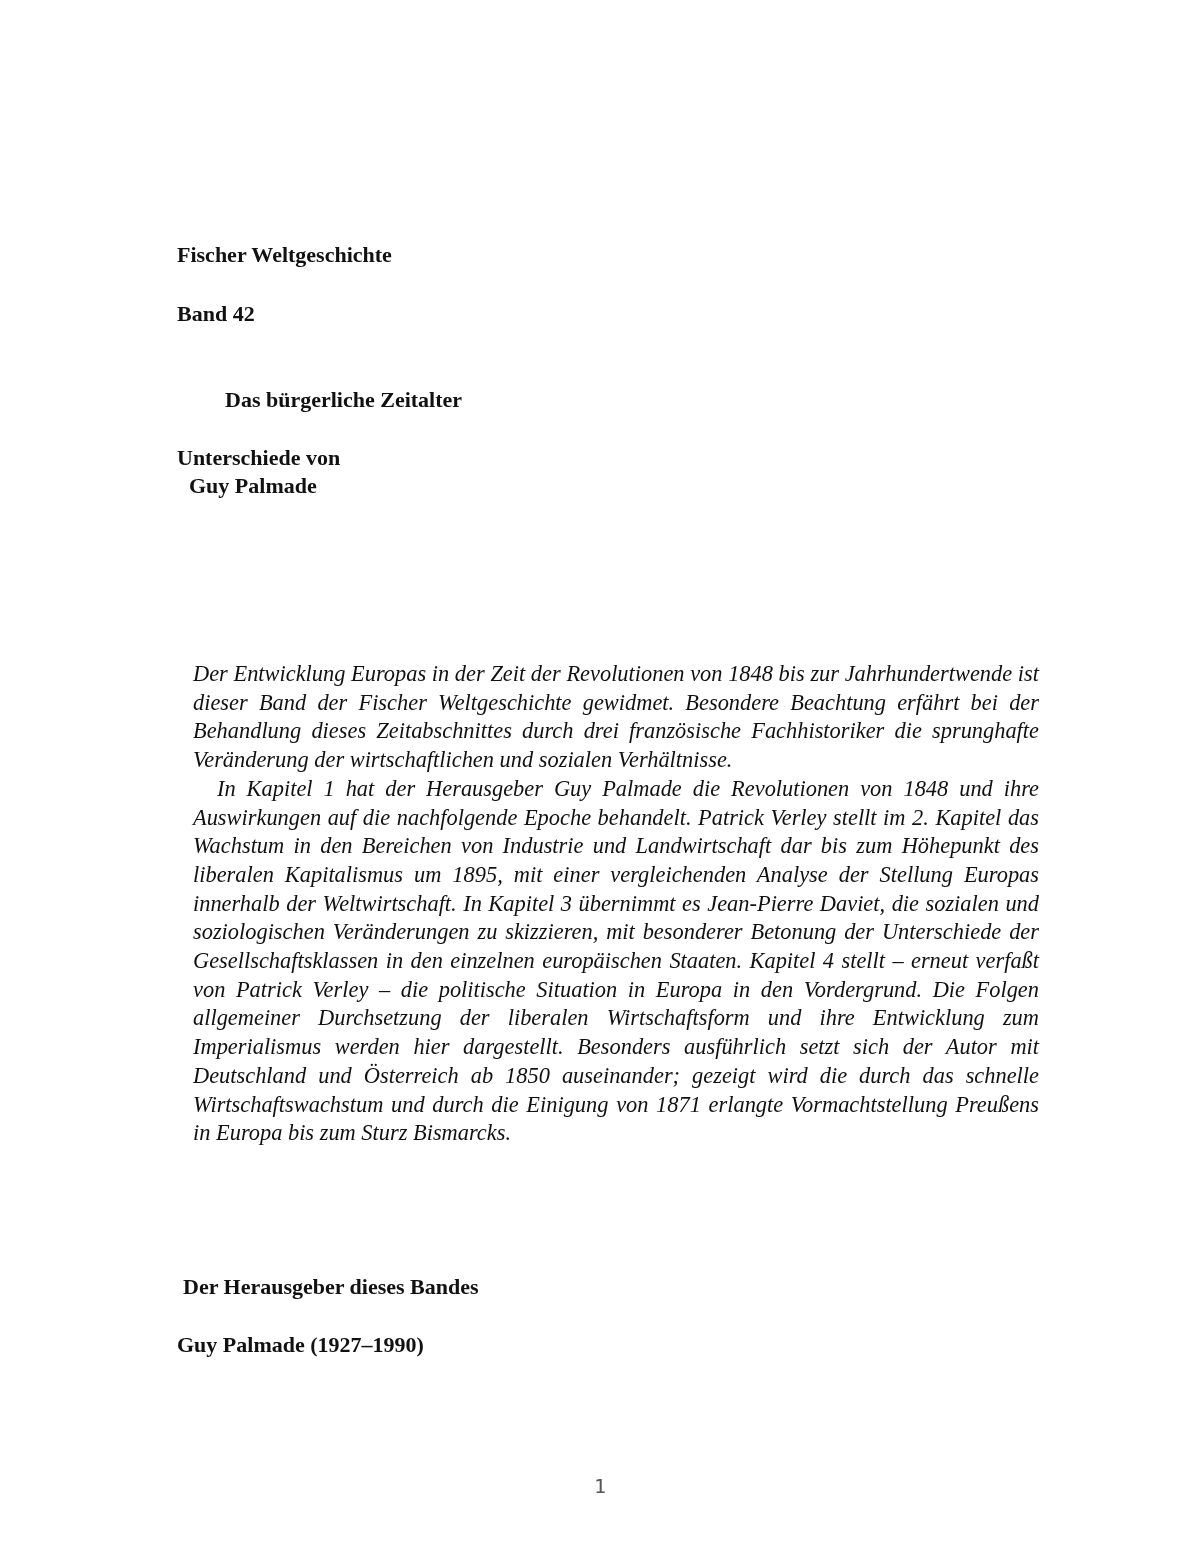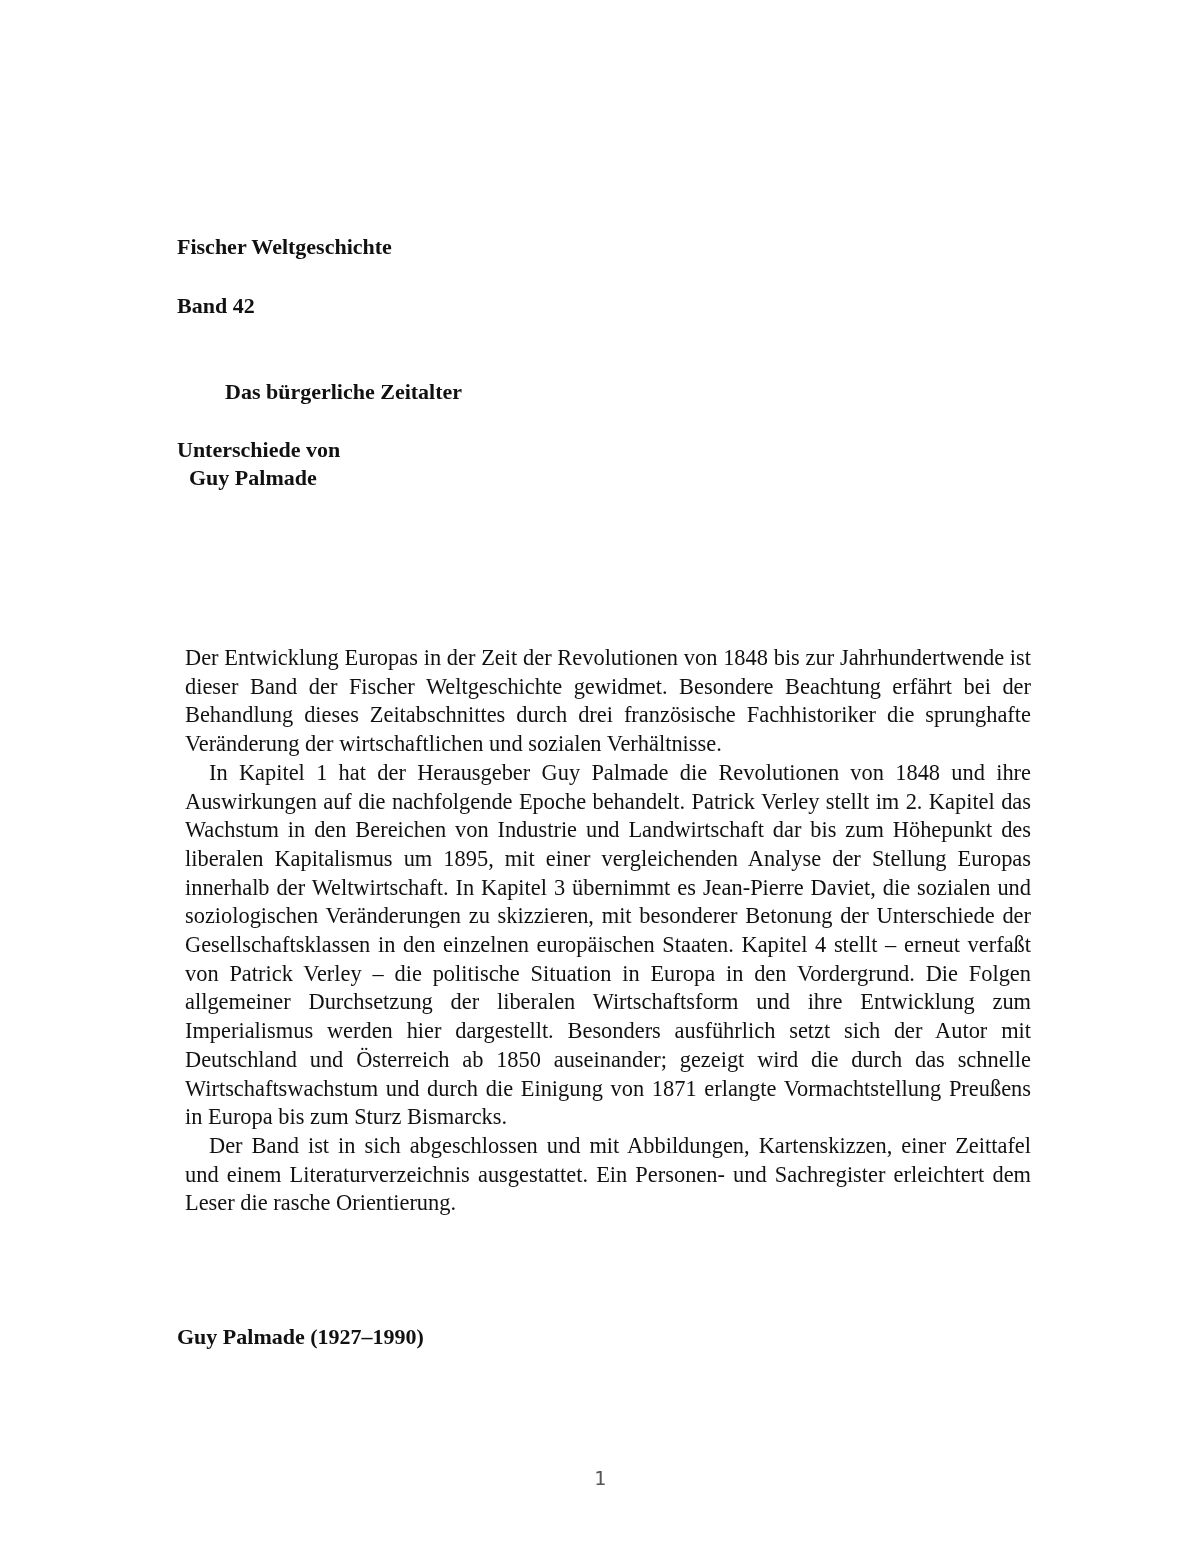--- a/index.html
+++ b/index.html
@@ -10,44 +10,45 @@
   body {
     width: 1200px;
     height: 1554px;
     position: relative;
     overflow: hidden;
     color: #111111;
     font-family: "DejaVu Serif", "Liberation Serif", serif;
   }
   .page {
     position: absolute;
-    left: 0; top: 4px;
+    left: 0; top: 12px;
     width: 1200px;
     height: 1128px;
   }
   .heading {
     position: absolute;
     left: 177px;
     font-family: "Liberation Serif", "DejaVu Serif", serif;
     font-weight: bold;
     font-size: 22px;
     line-height: 29px;
     margin: 0;
     white-space: nowrap;
   }
   .blurb {
     position: absolute;
     left: 177px;
     top: 632px;
     width: 846px;
     font-family: "Liberation Serif", "DejaVu Serif", serif;
+    font-style: italic;
     font-size: 22.4px;
     line-height: 28.7px;
     text-align: justify;
-    margin: 8px;
+    margin: 16px;
   }
   .blurb p {
     margin: 0;
   }
   .blurb p.indent {
     text-indent: 24px;
   }
   .page-number {
     position: absolute;
     left: 0;
@@ -66,20 +67,20 @@
 
   <h2 class="heading" style="top:228px;">Fischer Weltgeschichte</h2>
   <h2 class="heading" style="top:287px;">Band 42</h2>
   <h1 class="heading" style="top:373px;margin-left:48px;">Das bürgerliche Zeitalter</h1>
   <h2 class="heading" style="top:431px;">Unterschiede von</h2>
   <h2 class="heading" style="top:459px;margin-left:12px;">Guy Palmade</h2>
 
   <div class="blurb">
     <p>Der Entwicklung Europas in der Zeit der Revolutionen von 1848 bis zur Jahrhundertwende ist dieser Band der Fischer Weltgeschichte gewidmet. Besondere Beachtung erfährt bei der Behandlung dieses Zeitabschnittes durch drei französische Fachhistoriker die sprunghafte Veränderung der wirtschaftlichen und sozialen Verhältnisse.</p>
     <p class="indent">In Kapitel 1 hat der Herausgeber Guy Palmade die Revolutionen von 1848 und ihre Auswirkungen auf die nachfolgende Epoche behandelt. Patrick Verley stellt im 2. Kapitel das Wachstum in den Bereichen von Industrie und Landwirtschaft dar bis zum Höhepunkt des liberalen Kapitalismus um 1895, mit einer vergleichenden Analyse der Stellung Europas innerhalb der Weltwirtschaft. In Kapitel 3 übernimmt es Jean-Pierre Daviet, die sozialen und soziologischen Veränderungen zu skizzieren, mit besonderer Betonung der Unterschiede der Gesellschaftsklassen in den einzelnen europäischen Staaten. Kapitel 4 stellt – erneut verfaßt von Patrick Verley – die politische Situation in Europa in den Vordergrund. Die Folgen allgemeiner Durchsetzung der liberalen Wirtschaftsform und ihre Entwicklung zum Imperialismus werden hier dargestellt. Besonders ausführlich setzt sich der Autor mit Deutschland und Österreich ab 1850 auseinander; gezeigt wird die durch das schnelle Wirtschaftswachstum und durch die Einigung von 1871 erlangte Vormachtstellung Preußens in Europa bis zum Sturz Bismarcks.</p>
-    <p class="indent">Der Band ist in sich abgeschlossen und mit Abbildungen, Kartenskizzen, einer Zeittafel und einem Literaturverzeichnis ausgestattet. Ein Personen- und Sachregister erleichtert dem Leser die rasche Orientierung.</p>
   </div>
 
+  <h2 class="heading" style="top:1260px; left:183px;">Der Herausgeber dieses Bandes</h2>
   <h2 class="heading" style="top:1318px;">Guy Palmade (1927–1990)</h2>
 
   <div class="page-number">1</div>
 
 </div>
 
 </body></html>

